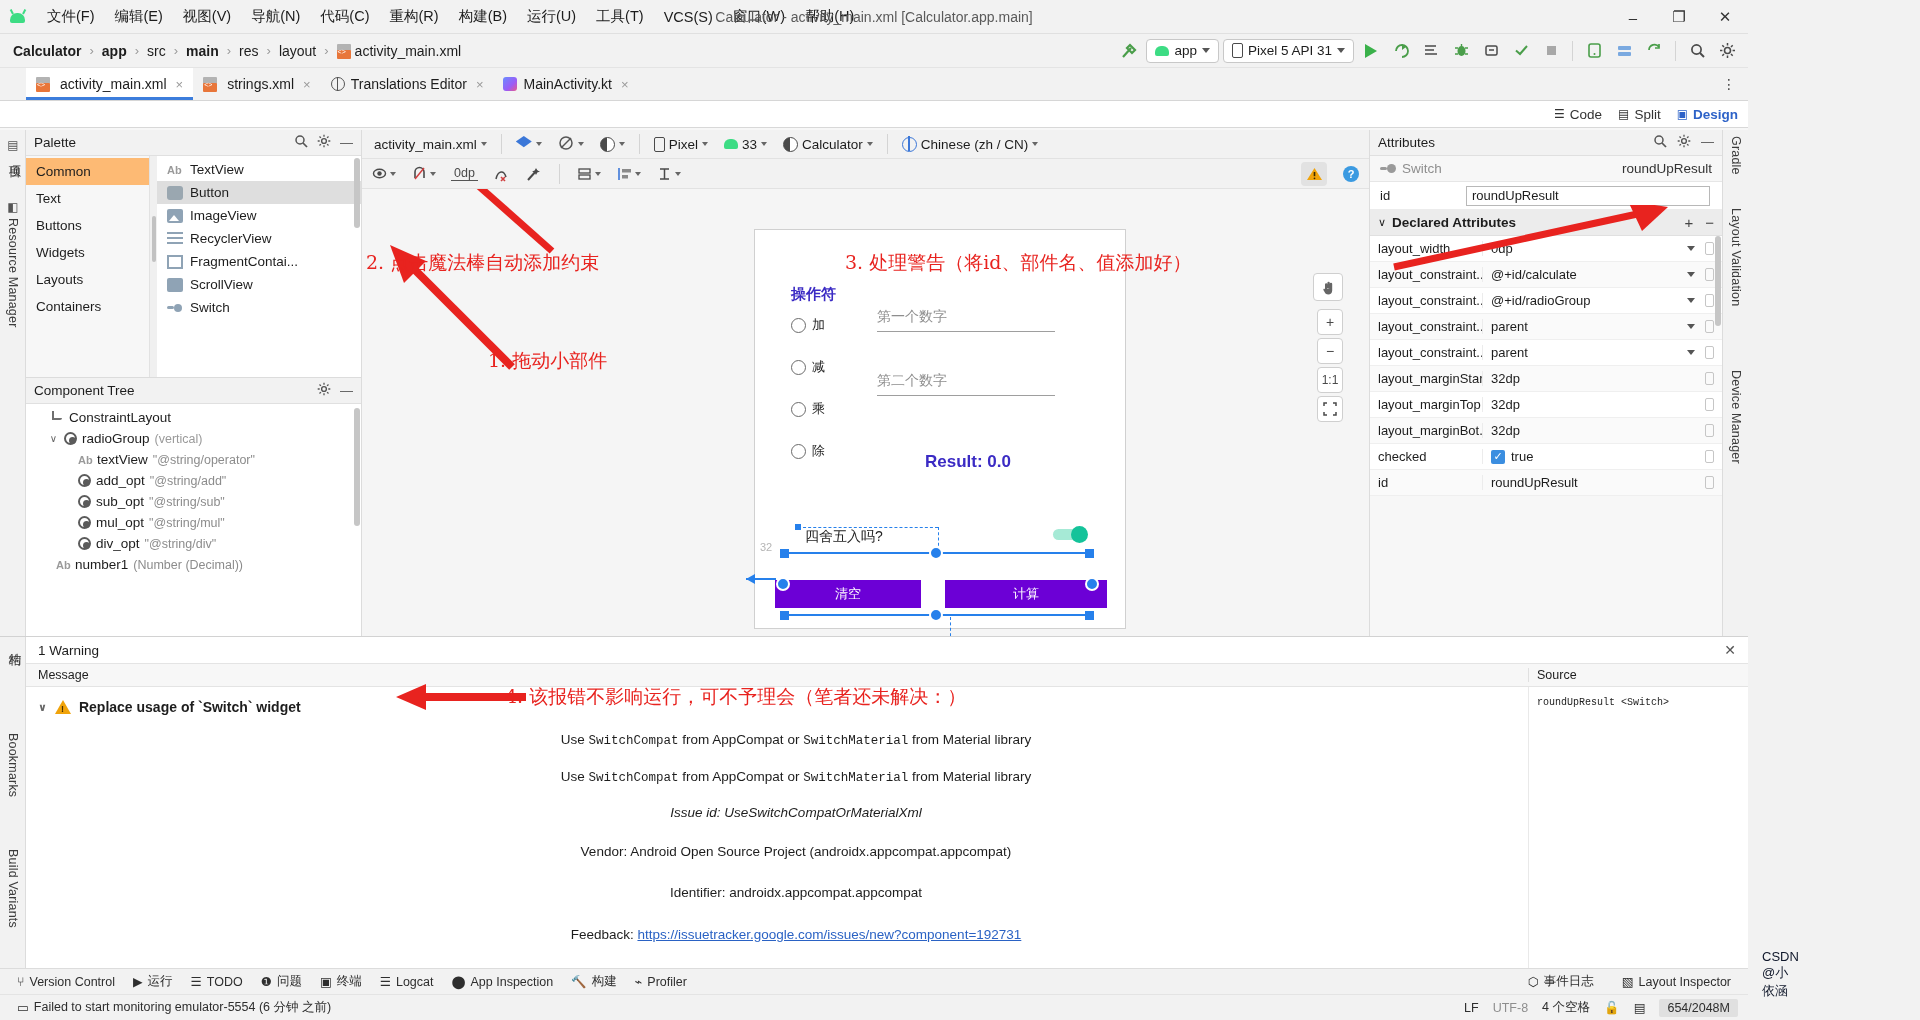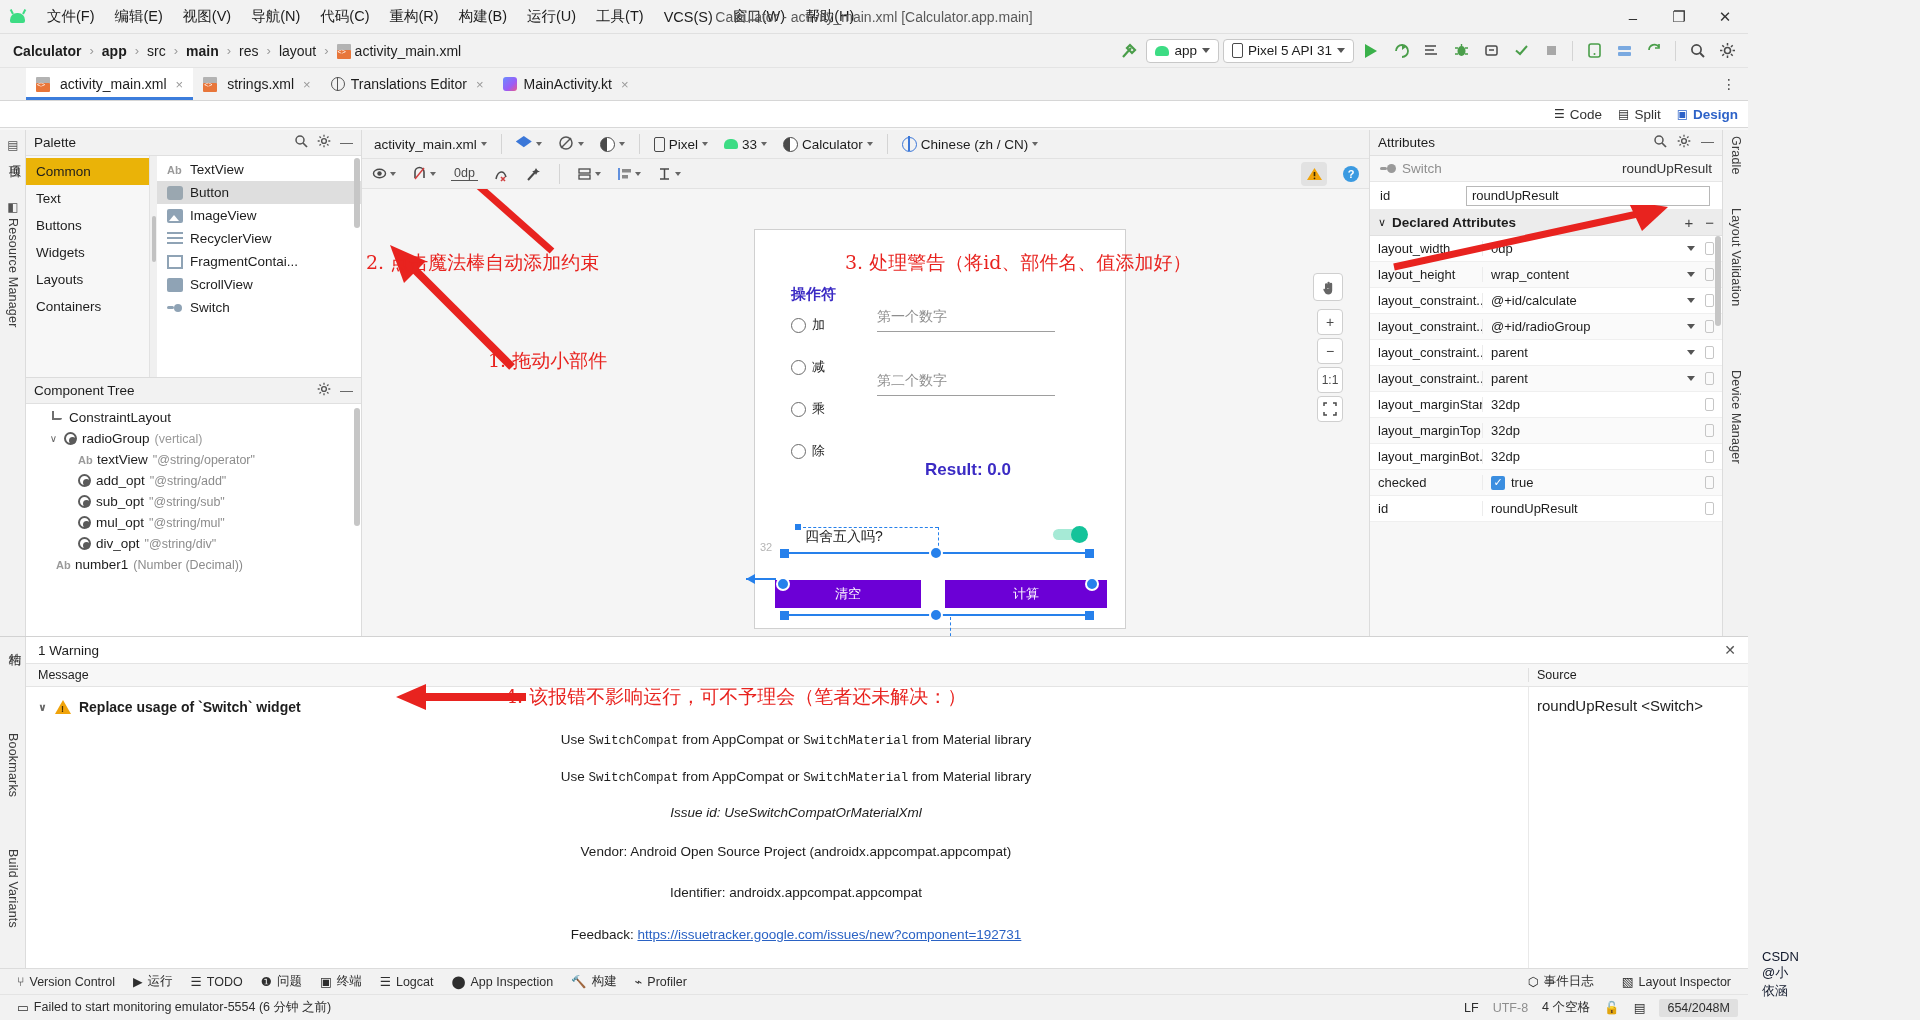--- a/index.html
+++ b/index.html
@@ -81,21 +81,21 @@
   .railtxt{position:absolute;writing-mode:vertical-rl;font-size:12.5px;color:#3c3c3c;white-space:nowrap;letter-spacing:.2px;}
   .railico{position:absolute;left:5px;width:16px;height:16px;color:#555;font-size:12px;text-align:center;}
 
   
   .leftpanel{width:336px;background:#f7f7f7;border-right:1px solid #dcdcdc;display:flex;flex-direction:column;}
   .ptitle{height:26px;background:#f2f2f2;border-bottom:1px solid #e0e0e0;display:flex;align-items:center;padding:0 8px;font-size:13.5px;}
   .ptitle .acts{margin-left:auto;display:flex;align-items:center;gap:9px;color:#555;font-size:13px;}
   .palette{display:flex;height:222px;border-bottom:1px solid #dcdcdc;background:#fff;}
   .palcat{width:124px;background:#f7f7f7;border-right:1px solid #e2e2e2;padding-top:2px;}
   .palcat .it{padding:6px 10px;font-size:13.5px;}
-  .palcat .it.sel{background:#eab308;}
+  .palcat .it.sel{background:#fdba74;}
   .pallist{flex:1;background:#fff;padding-top:2px;position:relative;}
   .pallist .it{display:flex;align-items:center;gap:7px;padding:4px 10px;font-size:13.5px;}
   .pallist .it.sel{background:#dedede;}
   .wico{width:16px;height:14px;display:inline-block;position:relative;flex:none;}
   .wico.ab{color:#9a9a9a;font-size:11px;font-weight:bold;line-height:14px;}
   .wico.btn{background:#9aa7b0;border-radius:3px;}
   .wico.img{background:#8fa3b5;border-radius:2px;}
   .wico.img:after{content:"";position:absolute;left:2px;bottom:2px;border-left:5px solid transparent;border-right:5px solid transparent;border-bottom:6px solid #fff;}
   .wico.list{background:repeating-linear-gradient(to bottom,#8fa3b5 0 2px,transparent 2px 5px);}
   .wico.frag{border:2px solid #8fa3b5;}
@@ -139,21 +139,21 @@
   .qmark{position:absolute;right:10px;width:16px;height:16px;border-radius:50%;background:#3b9ae1;color:#fff;font-size:11px;font-weight:bold;display:flex;align-items:center;justify-content:center;}
 
   .canvas{flex:1;background:#f5f5f5;position:relative;overflow:hidden;}
 
   
   .device{position:absolute;left:392px;top:40px;width:372px;height:400px;background:#fff;border:1px solid #d0d0d0;}
   .dv-oper{position:absolute;left:36px;top:55px;font-size:15px;font-weight:bold;color:#3b2bc4;}
   .dv-radio{position:absolute;display:flex;align-items:center;gap:6px;font-size:13px;color:#232323;}
   .dv-radio .circ{width:15px;height:15px;border-radius:50%;border:1.6px solid #6b6b6b;}
   .dv-field{position:absolute;font-size:14px;color:#8e8e8e;border-bottom:1px solid #9e9e9e;padding-bottom:5px;width:178px;}
-  .dv-result{position:absolute;left:170px;top:230px;font-size:17px;font-weight:bold;color:#3b2bc4;}
+  .dv-result{position:absolute;left:170px;top:222px;font-size:17px;font-weight:bold;color:#3b2bc4;}
   .dv-btn{position:absolute;height:28px;background:#6c00d6;color:#fff;display:flex;align-items:center;justify-content:center;font-size:13px;}
   .dv-switchtxt{position:absolute;left:50px;top:298px;font-size:14px;color:#222;}
   .dv-sw{position:absolute;left:298px;top:296px;width:36px;height:16px;}
   .dv-sw .track{position:absolute;left:0;top:3px;width:34px;height:11px;border-radius:6px;background:#a6ead6;}
   .dv-sw .knob{position:absolute;left:18px;top:0;width:17px;height:17px;border-radius:50%;background:#14c39a;}
 
   
   .selwrap{position:absolute;left:0;top:0;right:0;bottom:0;pointer-events:none;}
   .sline{position:absolute;background:#2680eb;}
   .sdash{position:absolute;border-top:1.5px dashed #2680eb;}
@@ -198,21 +198,21 @@
   .bottom{position:absolute;left:0;right:0;bottom:52px;top:636px;background:#fff;border-top:1px solid #d2d2d2;display:flex;}
   .botrail{width:26px;background:#f2f2f2;border-right:1px solid #dcdcdc;position:relative;}
   .botmain{flex:1;display:flex;flex-direction:column;min-width:0;position:relative;}
   .bothead{height:26px;display:flex;align-items:center;padding:0 12px;font-size:13.5px;background:#fff;}
   .bothead .close{margin-left:auto;font-size:14px;color:#555;}
   .botcols{height:24px;display:flex;align-items:center;border-top:1px solid #e4e4e4;border-bottom:1px solid #e4e4e4;background:#f7f7f7;font-size:12.5px;}
   .botcols .c1{flex:1;padding-left:12px;}
   .botcols .c2{width:220px;padding-left:8px;border-left:1px solid #e0e0e0;}
   .botbody{flex:1;display:flex;min-height:0;}
   .botleft{flex:1;padding:8px 0 0 0;position:relative;}
-  .botright{width:220px;border-left:1px solid #e9e9e9;padding:10px 8px;font-size:15px;}
+  .botright{width:220px;border-left:1px solid #e9e9e9;padding:10px 8px;font-size:10px;font-family:Liberation Mono, monospace;}
   .issuehead{display:flex;align-items:center;gap:8px;padding:0 12px;font-size:14px;font-weight:bold;height:24px;}
   .warntri{width:0;height:0;border-left:8px solid transparent;border-right:8px solid transparent;border-bottom:14px solid #f0a30a;position:relative;}
   .warntri:after{content:"!";position:absolute;left:-2px;top:4px;font-size:9px;color:#4a3000;font-weight:bold;}
   .issuebody{padding:14px 0 0 38px;font-size:13.5px;line-height:1;}
   .issuebody p{margin-bottom:22px;text-align:center;}
   .mono{font-family:"Liberation Mono","DejaVu Sans Mono",monospace;font-size:12.5px;}
   .issuebody .ital{font-style:italic;}
   .link{color:#2a62c4;text-decoration:underline;}
   .vendor{line-height:1.45;margin-bottom:0;}
 
@@ -791,28 +791,20 @@
       <div style="position:relative; flex:1; overflow:hidden;">
         <div class="arow">
           <span class="k">layout_width</span>
           <span class="v">0dp</span>
           <span class="dd">
               <span class="caret"></span>
               <span class="pipe"></span>
             </span>
         </div>
         <div class="arow">
-          <span class="k">layout_height</span>
-          <span class="v">wrap_content</span>
-          <span class="dd">
-              <span class="caret"></span>
-              <span class="pipe"></span>
-            </span>
-        </div>
-        <div class="arow">
           <span class="k">layout_constraint...</span>
           <span class="v">@+id/calculate</span>
           <span class="dd">
               <span class="caret"></span>
               <span class="pipe"></span>
             </span>
         </div>
         <div class="arow">
           <span class="k">layout_constraint...</span>
           <span class="v">@+id/radioGroup</span>

